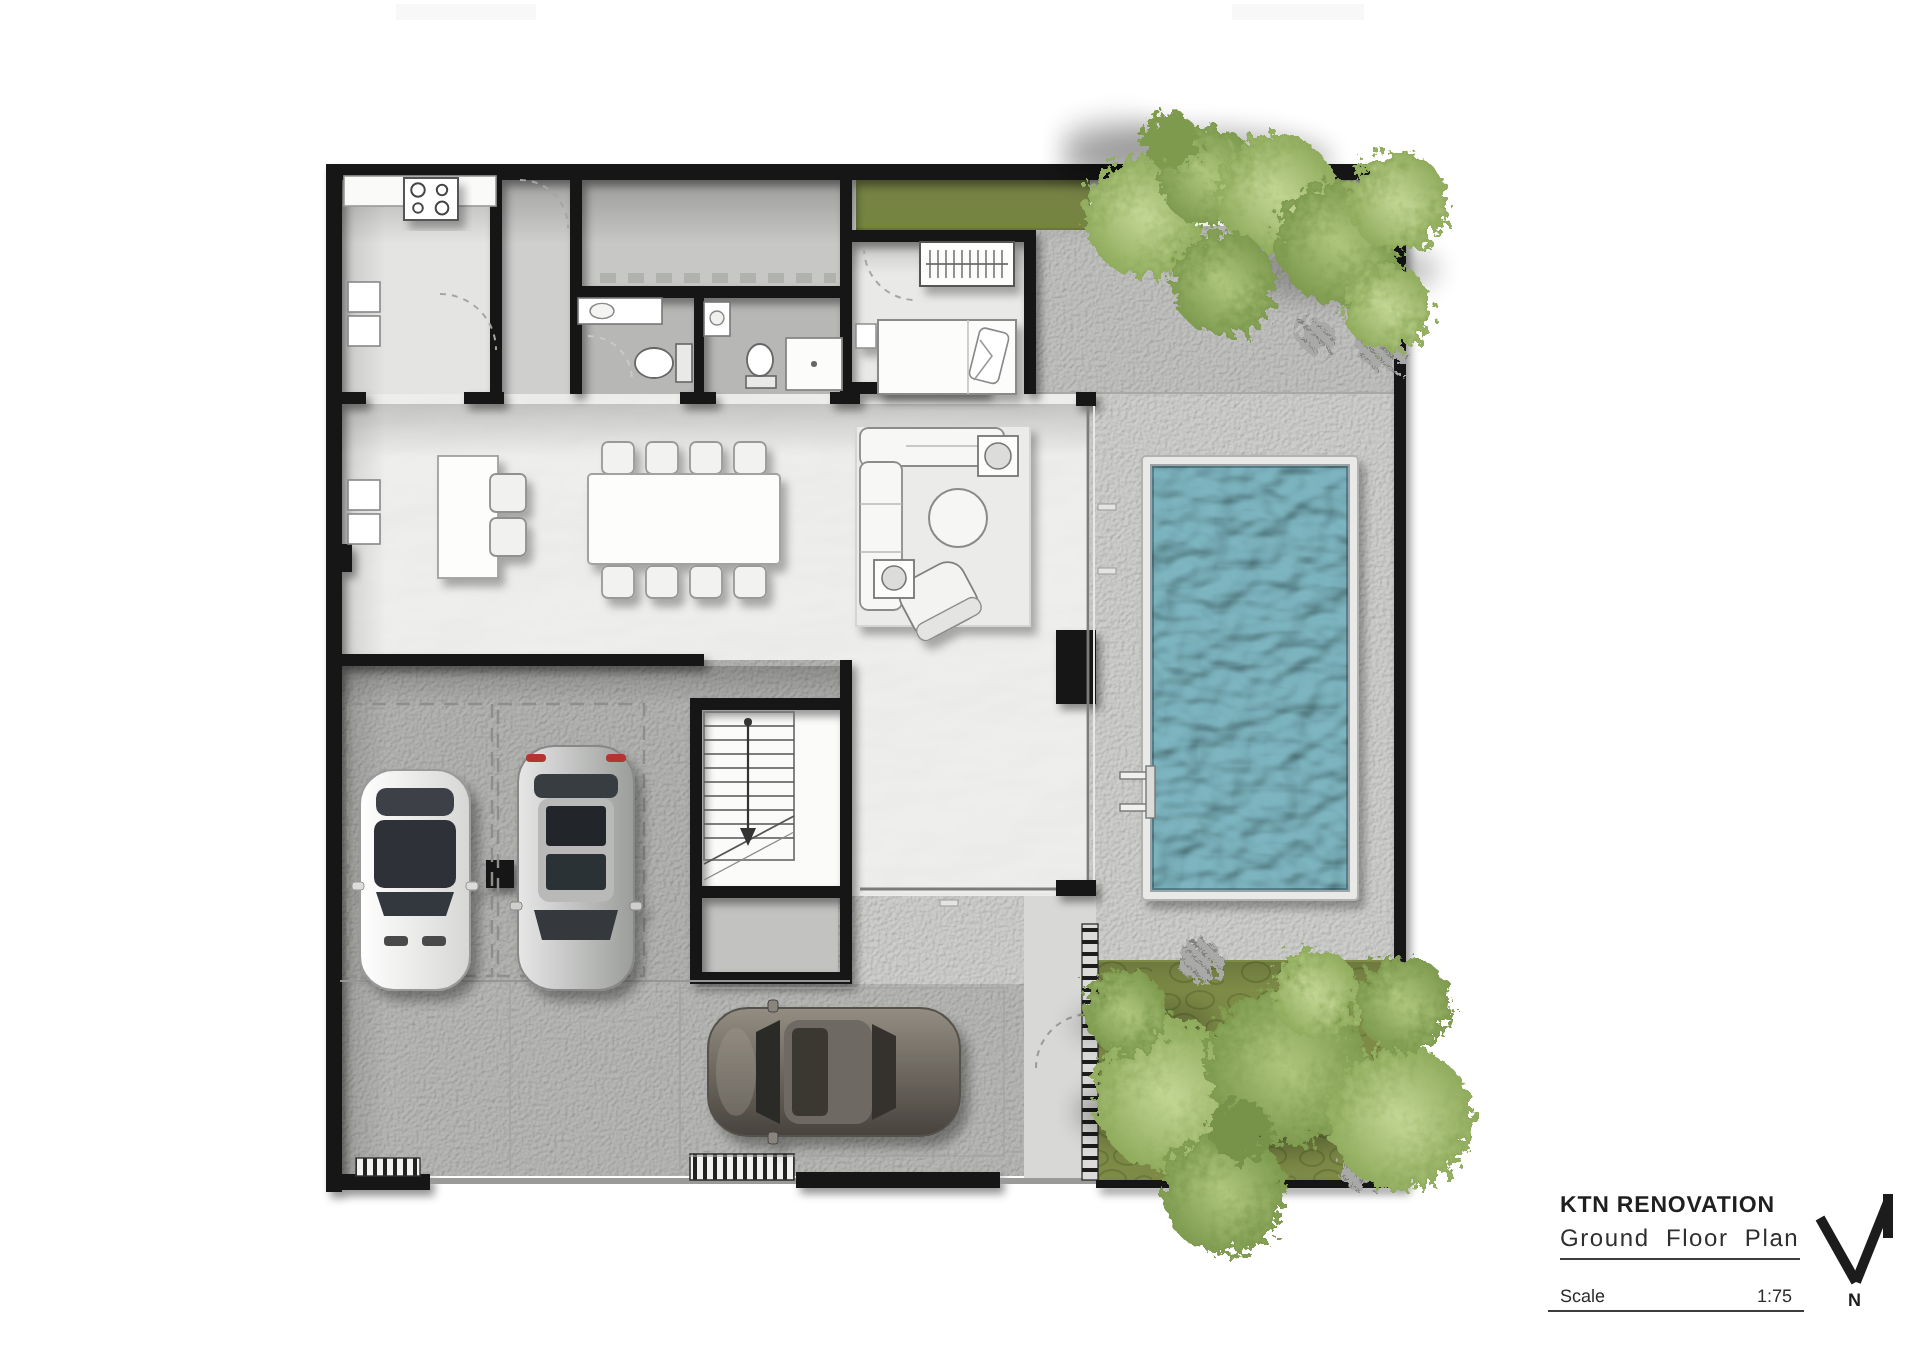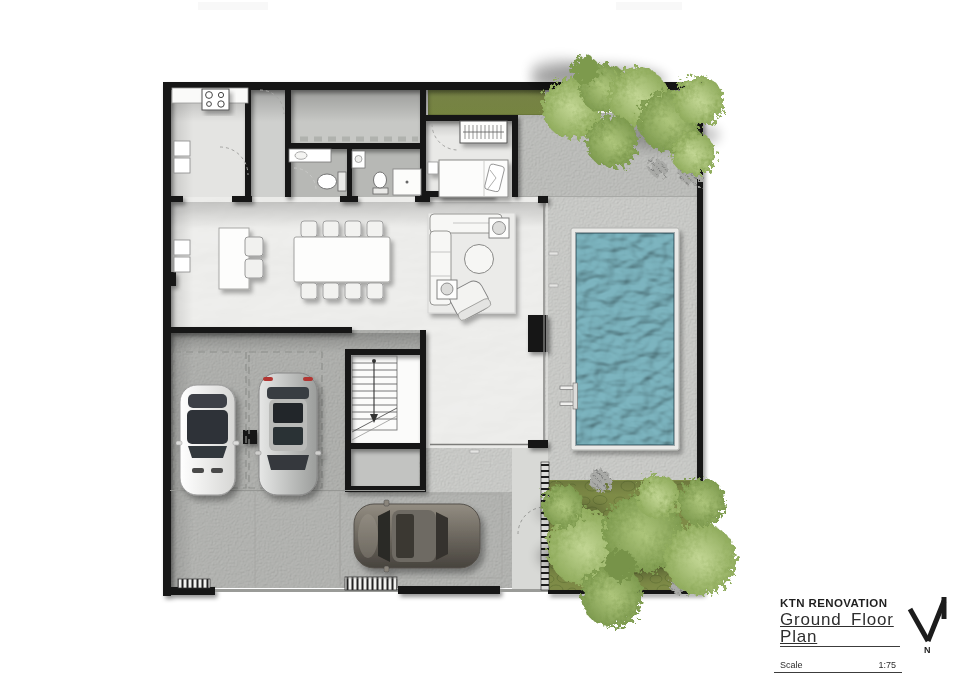--- a/index.html
+++ b/index.html
@@ -3,21 +3,21 @@
 <meta charset="utf-8">
 <style>
   html,body{margin:0;padding:0;background:#fff;}
   #canvas{position:relative;width:960px;height:678px;background:var(--paper,#fff);overflow:hidden;
           font-family:"Liberation Sans","DejaVu Sans",sans-serif;}
   .dimbar{position:absolute;height:8px;background:#f8f8f8;}
   
   #titleblock{position:absolute;left:780px;top:597px;width:175px;color:var(--title-text,#1f1f1f);}
   .tb-text{width:120px;}
   .tb-project{font-size:11.5px;font-weight:bold;letter-spacing:.4px;line-height:13px;}
-  .tb-drawing{font-size:17px;letter-spacing:.8px;word-spacing:4px;color:#2e2e2e;line-height:17px;margin-top:1px;text-decoration:underline;}
+  .tb-drawing{font-size:12px;letter-spacing:.8px;word-spacing:4px;color:#2e2e2e;line-height:17px;margin-top:1px;}
   .tb-rule{height:0;border-top:1.3px solid #3c3c3c;width:120px;margin-top:1px;}
   .tb-rule2{width:128px;margin-left:-6px;margin-top:2px;}
   .tb-scale{display:flex;justify-content:space-between;font-size:9px;color:#2c2c2c;margin-top:13px;width:116px;}
   #north{position:absolute;left:122px;top:-2px;}
 </style>
 </head>
 <body>
 
 <div id="canvas">
 

